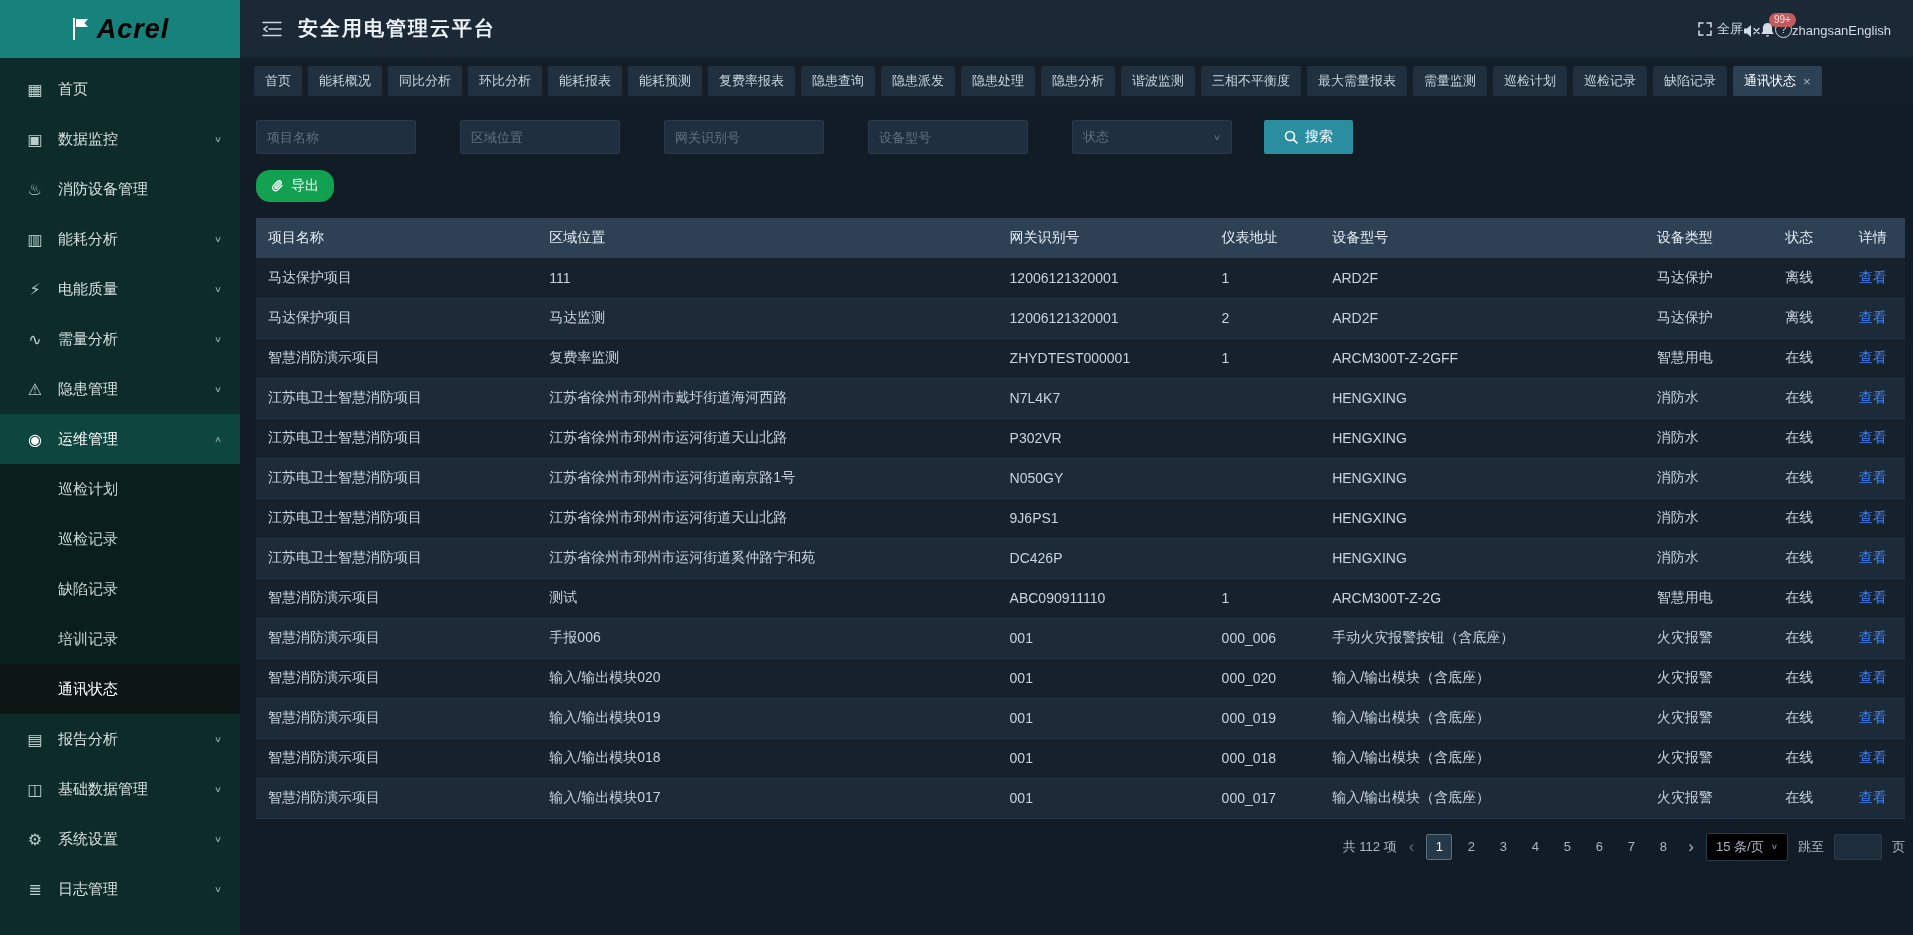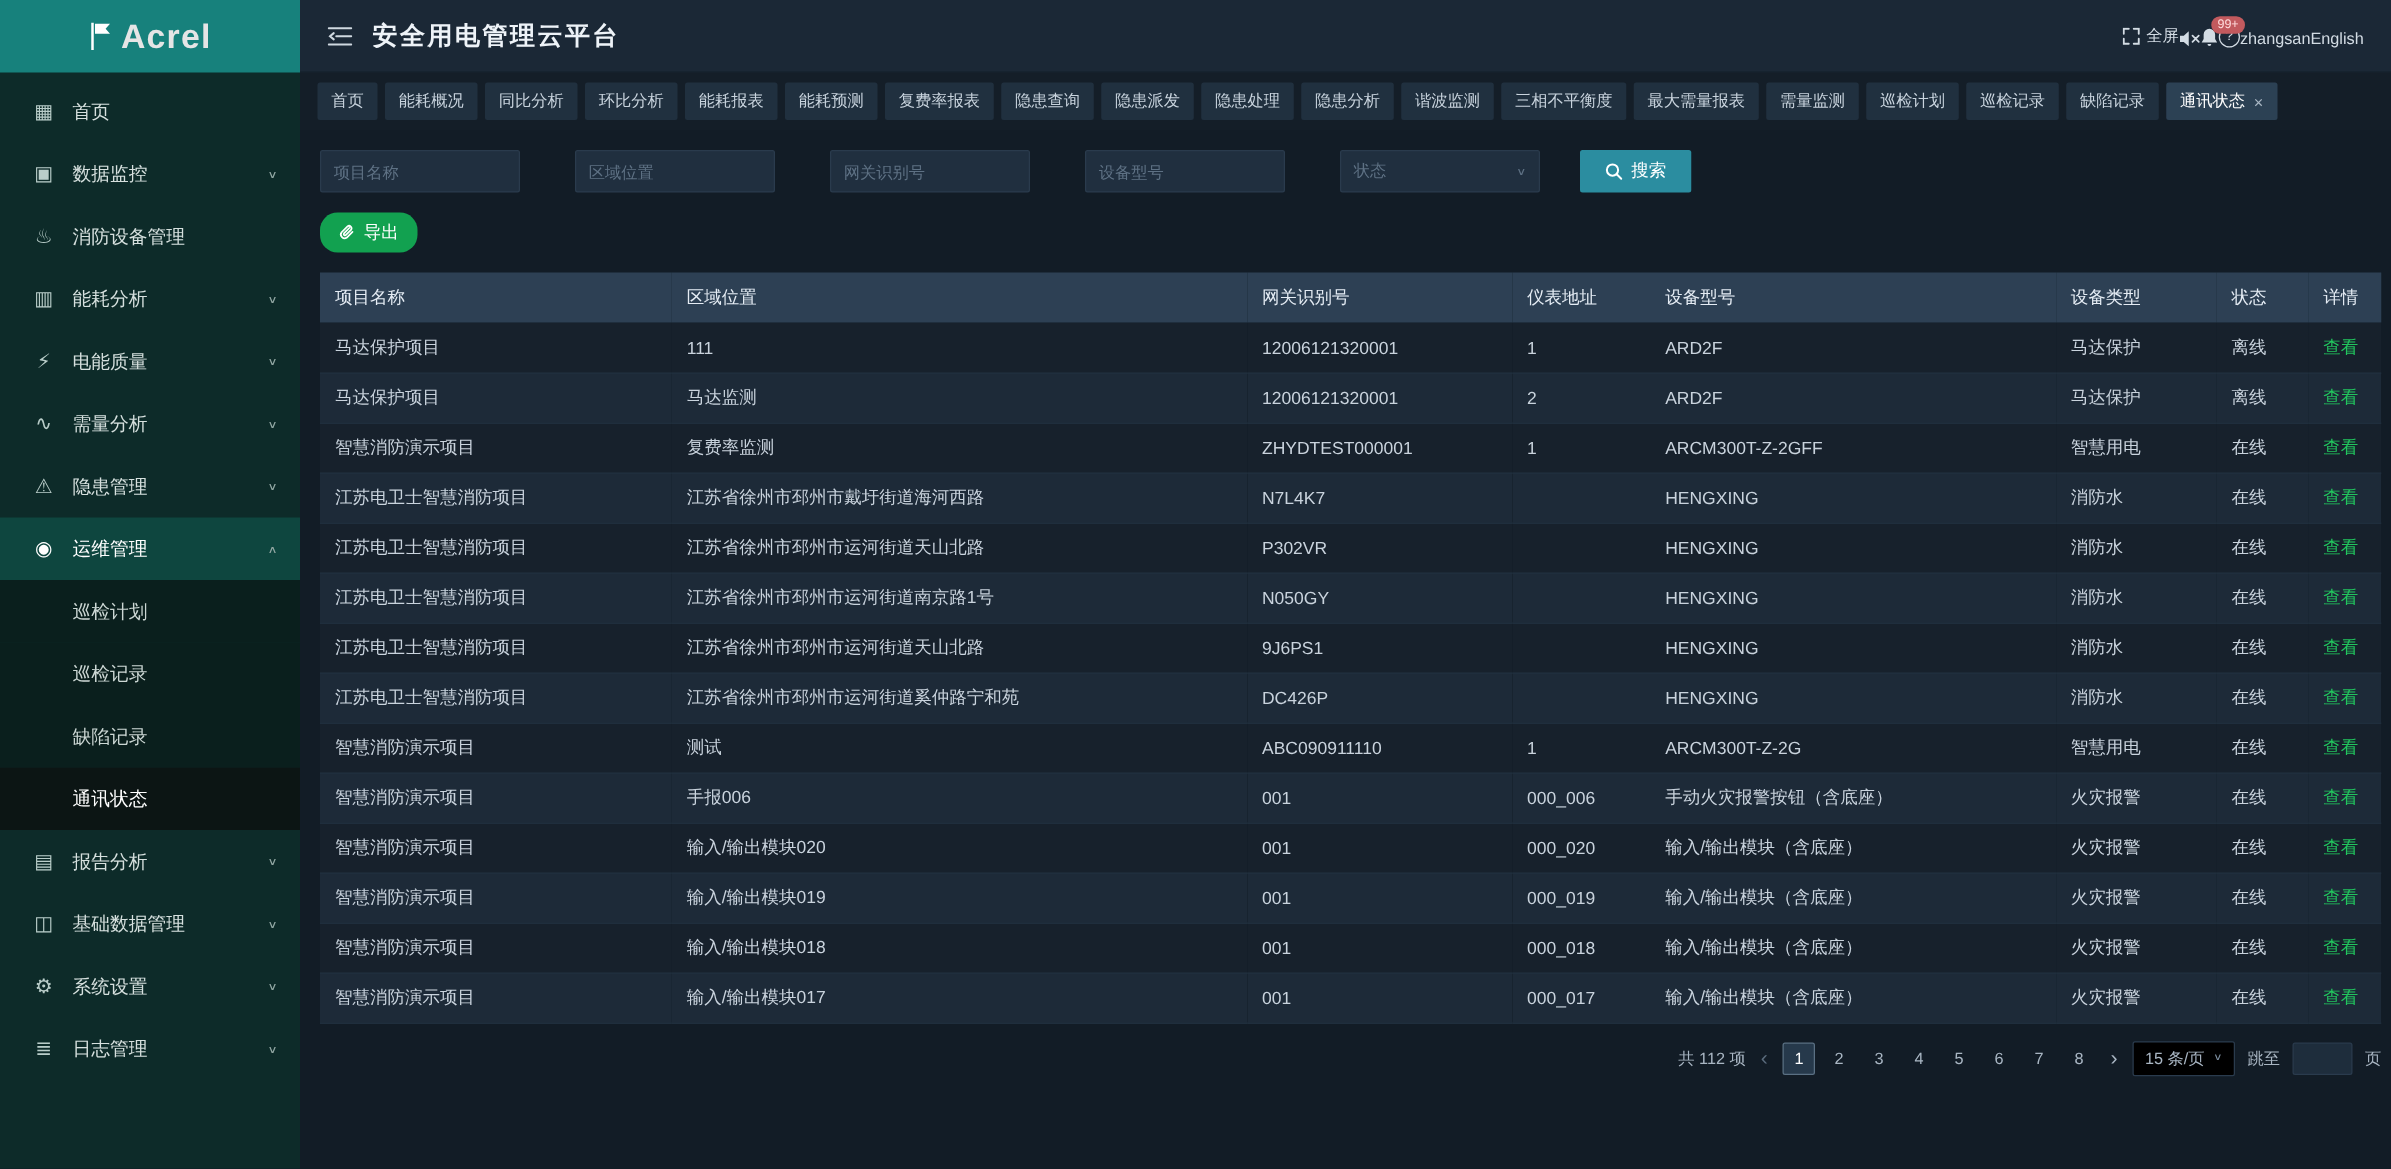--- a/index.html
+++ b/index.html
@@ -3,21 +3,21 @@
 <meta charset="utf-8">
 <style>
   * { margin:0; padding:0; box-sizing:border-box; }
   html,body { width:1913px; height:935px; overflow:hidden; }
   body { font-family:"Liberation Sans","DejaVu Sans",sans-serif; background:#121c26; color:#d3dce4; display:flex; }
 
   
   .sidebar { width:240px; height:100%; background:#0d2b29; flex-shrink:0; display:flex; flex-direction:column; }
   .logo { height:58px; background:#17817c; display:flex; align-items:center; justify-content:center; gap:8px; flex-shrink:0; }
   .logo-flag { display:flex; align-items:center; }
-  .logo-text { color:#e5e5e5; font-size:27px; font-weight:bold; letter-spacing:1px; }
+  .logo-text { color:#000000; font-size:27px; font-weight:bold; font-style:italic; letter-spacing:1px; }
   .menu { flex:1; overflow:hidden; padding-top:6px; }
   .menu-item { height:50px; display:flex; align-items:center; padding:0 18px 0 24px; color:#d6e0de; font-size:15px; cursor:pointer; }
   .mi-icon { width:22px; margin-right:12px; font-size:16px; color:#b9cdc9; text-align:center; flex-shrink:0; }
   .mi-label { white-space:nowrap; }
   .mi-chev { margin-left:auto; font-size:11px; color:#93a8a4; transform:scaleY(.75); }
   .menu-item.expanded { background:#0e463f; color:#fff; }
   .menu-item.expanded .mi-icon { color:#fff; }
   .submenu-item { height:50px; display:flex; align-items:center; padding-left:58px; font-size:15px; color:#ccd7d4; background:#0a1f1d; cursor:pointer; }
   .submenu-item.active { background:#0c1514; color:#ffffff; }
 
@@ -48,21 +48,21 @@
   .search-btn { height:34px; padding:0 20px; background:#2b8da0; border:none; border-radius:2px; color:#fff; font-size:14px; display:flex; align-items:center; gap:7px; cursor:pointer; margin-left:-12px; }
 
   .export-row { margin-top:16px; flex-shrink:0; }
   .export-btn { height:32px; padding:0 15px; background:#12a150; border:none; border-radius:14px; color:#fff; font-size:14px; display:flex; align-items:center; gap:7px; cursor:pointer; }
 
   table { width:100%; border-collapse:collapse; margin-top:16px; table-layout:fixed; font-size:14px; flex-shrink:0; }
   thead th { background:#2d4054; height:40px; text-align:left; padding:0 12px; color:#e5ecf4; font-weight:normal; white-space:nowrap; }
   tbody td { height:40px; padding:0 12px; color:#c9d3dd; border-bottom:1px solid #253545; overflow:hidden; white-space:nowrap; text-overflow:ellipsis; }
   tbody tr:nth-child(odd) { background:#17212c; }
   tbody tr:nth-child(even) { background:#1d2a38; }
-  .view-link { color:#22c55e; cursor:pointer; }
+  .view-link { color:#3b82f6; cursor:pointer; }
 
   .pagination { display:flex; justify-content:flex-end; align-items:center; gap:10px; margin-top:14px; color:#a9b6c3; font-size:13px; flex-shrink:0; }
   .page-arrow { font-size:17px; line-height:1; cursor:pointer; padding:0 2px; }
   .page-arrow.prev { color:#5a6b7c; }
   .page-nums { display:flex; gap:6px; align-items:center; }
   .page-num { min-width:26px; height:26px; display:flex; align-items:center; justify-content:center; cursor:pointer; border-radius:2px; }
   .page-num.active { background:#26394b; border:1px solid #5a7083; color:#fff; }
   .page-size { background:#000000; border:1px solid #2a3b4d; border-radius:2px; padding:4px 9px; display:flex; align-items:center; gap:7px; cursor:pointer; }
   .ps-chev { font-size:10px; transform:scaleY(.75); color:#7d8fa0; }
   .jump-input { width:48px; height:26px; background:#1e2d3c; border:1px solid #2a3b4d; border-radius:2px; color:#dfe6ec; padding:0 6px; font-size:13px; outline:none; }
@@ -114,20 +114,21 @@
         <span class="mi-chev">∨</span>
       </div>
       <div class="menu-item expanded">
         <span class="mi-icon">◉</span>
         <span class="mi-label">运维管理</span>
         <span class="mi-chev">∧</span>
       </div>
       <div class="submenu-item">巡检计划</div>
       <div class="submenu-item">巡检记录</div>
       <div class="submenu-item">缺陷记录</div>
+      <div class="submenu-item">培训记录</div>
       <div class="submenu-item active">通讯状态</div>
       <div class="menu-item">
         <span class="mi-icon">▤</span>
         <span class="mi-label">报告分析</span>
         <span class="mi-chev">∨</span>
       </div>
       <div class="menu-item">
         <span class="mi-icon">◫</span>
         <span class="mi-label">基础数据管理</span>
         <span class="mi-chev">∨</span>

